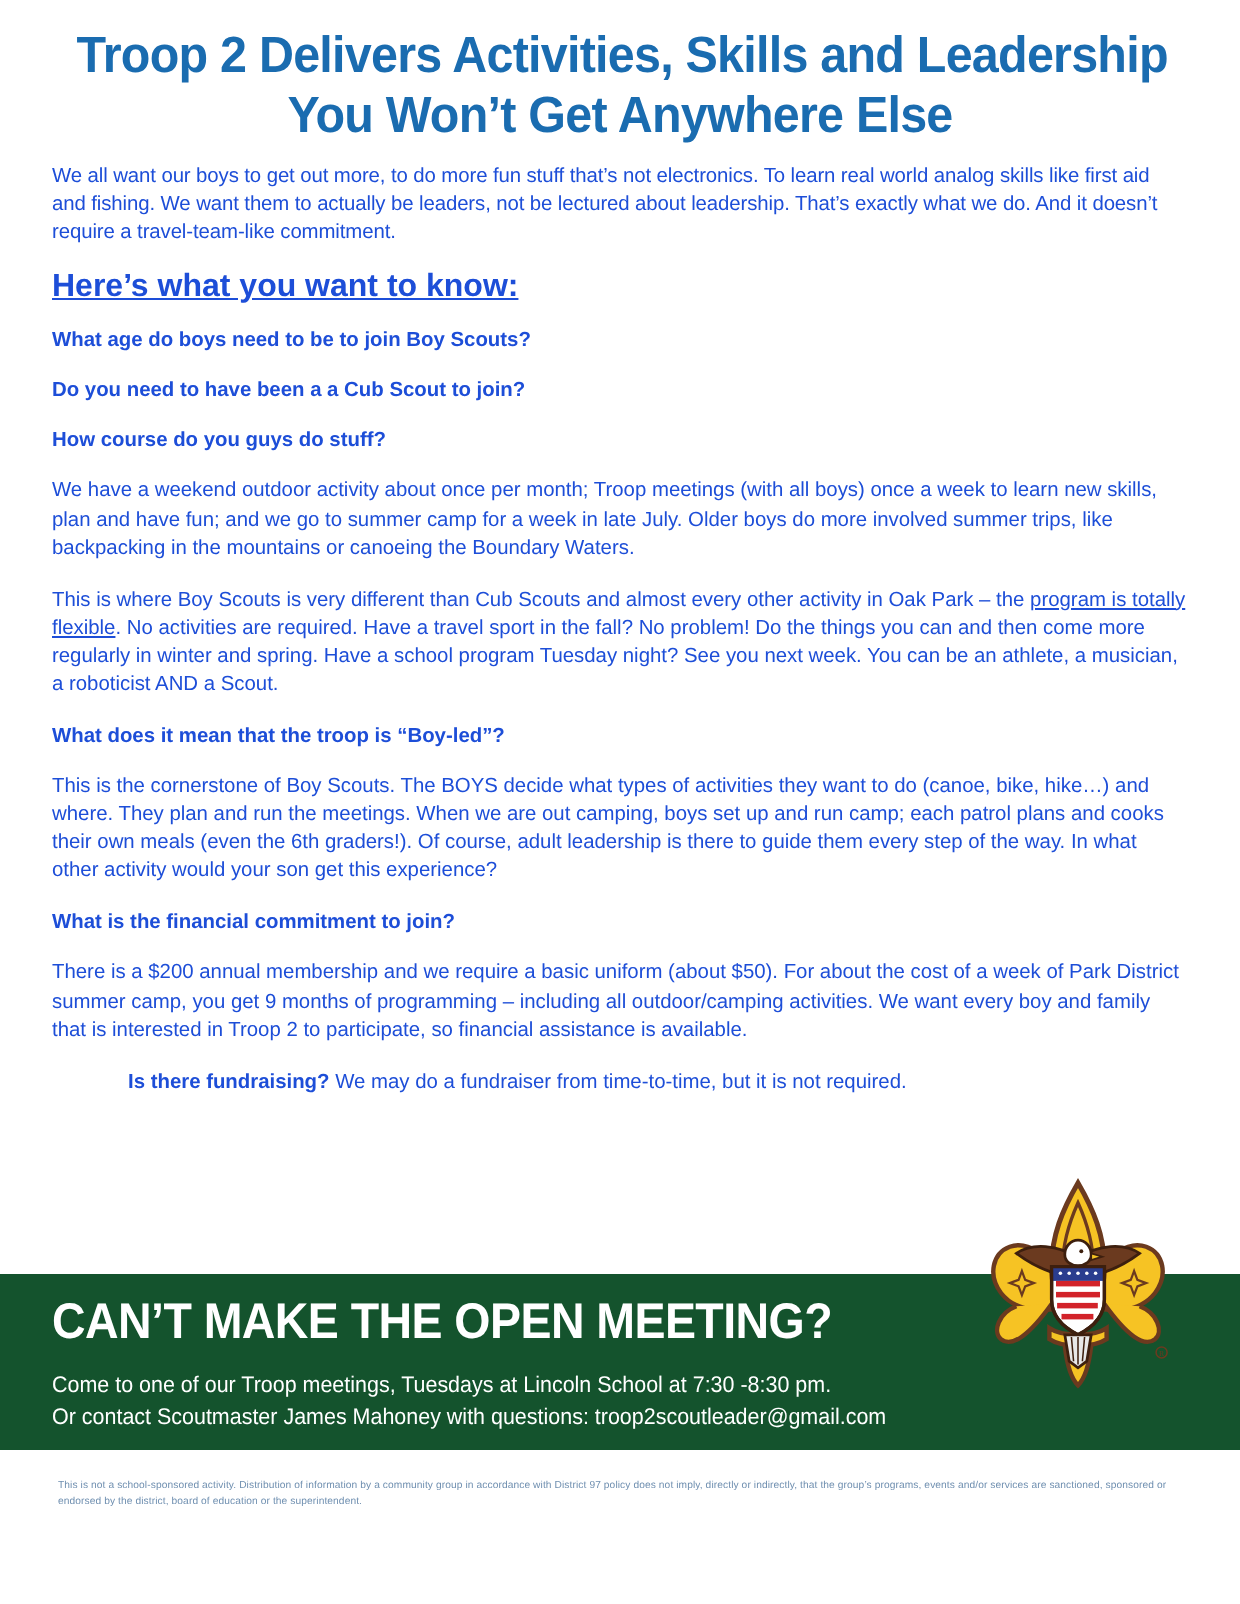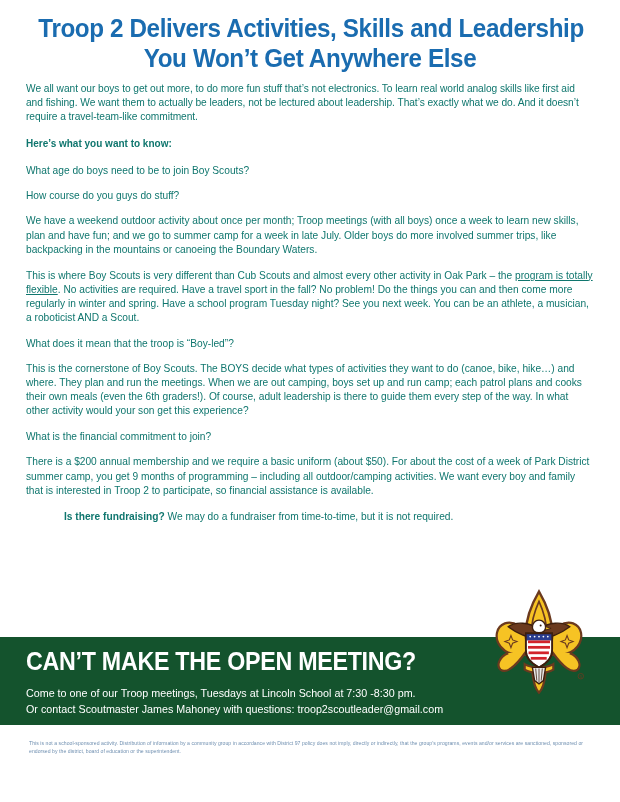--- a/index.html
+++ b/index.html
@@ -35,40 +35,41 @@
     font-family: "Liberation Sans Narrow", "Liberation Sans", sans-serif;
     transform: scaleX(0.95);
     transform-origin: center;
     white-space: nowrap;
   }
 
   
   .body-area {
     padding: 0 26px;
     margin-top: 9px;
-    color: #0f766e;
+    color: #1d4ed8;
   }
   .para {
     font-size: 10.2px;
     line-height: 14.1px;
     margin: 0 0 11px 0;
     text-align: left;
     letter-spacing: -0.05px;
   }
   .intro {
     margin-bottom: 13px;
   }
   .lead-in {
     font-weight: bold;
-    font-size: 10px;
+    font-size: 16px;
     line-height: 14px;
     margin: 0 0 13px 0;
+    text-decoration: underline;
   }
   .question {
-    font-weight: normal;
+    font-weight: bold;
     font-size: 10.2px;
     line-height: 14px;
     margin: 0 0 11px 0;
   }
   .answer {
     font-size: 10.2px;
     line-height: 14.1px;
     margin: 0 0 12px 0;
   }
   .u {
@@ -150,20 +151,21 @@
   </div>
 
   <div class="body-area">
 
     <p class="para intro">We all want our boys to get out more, to do more fun stuff that’s not electronics. To learn real world analog skills like first aid and fishing. We want them to actually be leaders, not be lectured about leadership. That’s exactly what we do. And it doesn’t require a travel-team-like commitment.</p>
 
     <p class="lead-in">Here’s what you want to know:</p>
 
     <p class="question">What age do boys need to be to join Boy Scouts?</p>
 
+    <p class="question">Do you need to have been a a Cub Scout to join?</p>
 
     <p class="question">How course do you guys do stuff?</p>
     <p class="answer">We have a weekend outdoor activity about once per month; Troop meetings (with all boys) once a week to learn new skills, plan and have fun; and we go to summer camp for a week in late July. Older boys do more involved summer trips, like backpacking in the mountains or canoeing the Boundary Waters.</p>
 
     <p class="answer"><span>This is where Boy Scouts is very different than Cub Scouts and almost every other activity in Oak Park – the </span><span class="u">program is totally flexible</span><span>. No activities are required. Have a travel sport in the fall? No problem! Do the things you can and then come more regularly in winter and spring. Have a school program Tuesday night? See you next week. You can be an athlete, a musician, a roboticist AND a Scout.</span></p>
 
     <p class="question">What does it mean that the troop is “Boy-led”?</p>
     <p class="answer">This is the cornerstone of Boy Scouts. The BOYS decide what types of activities they want to do (canoe, bike, hike…) and where. They plan and run the meetings. When we are out camping, boys set up and run camp; each patrol plans and cooks their own meals (even the 6th graders!). Of course, adult leadership is there to guide them every step of the way. In what other activity would your son get this experience?</p>
 
     <p class="question">What is the financial commitment to join?</p>

